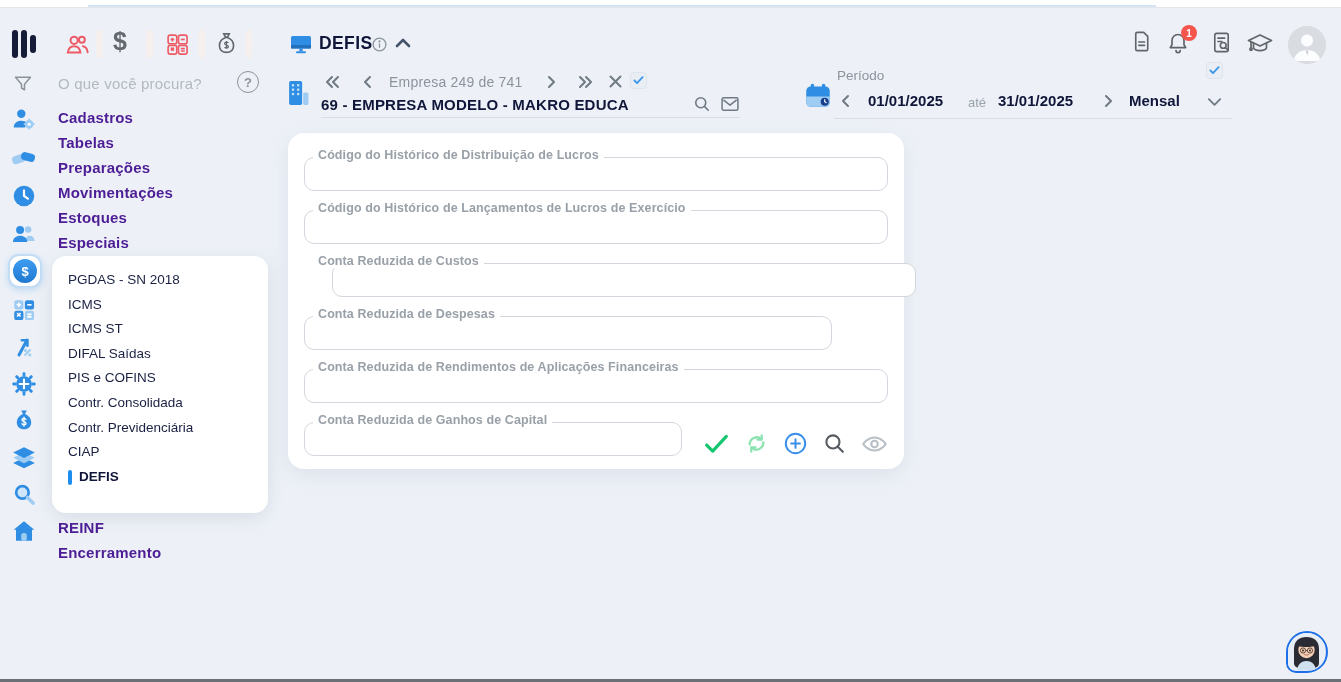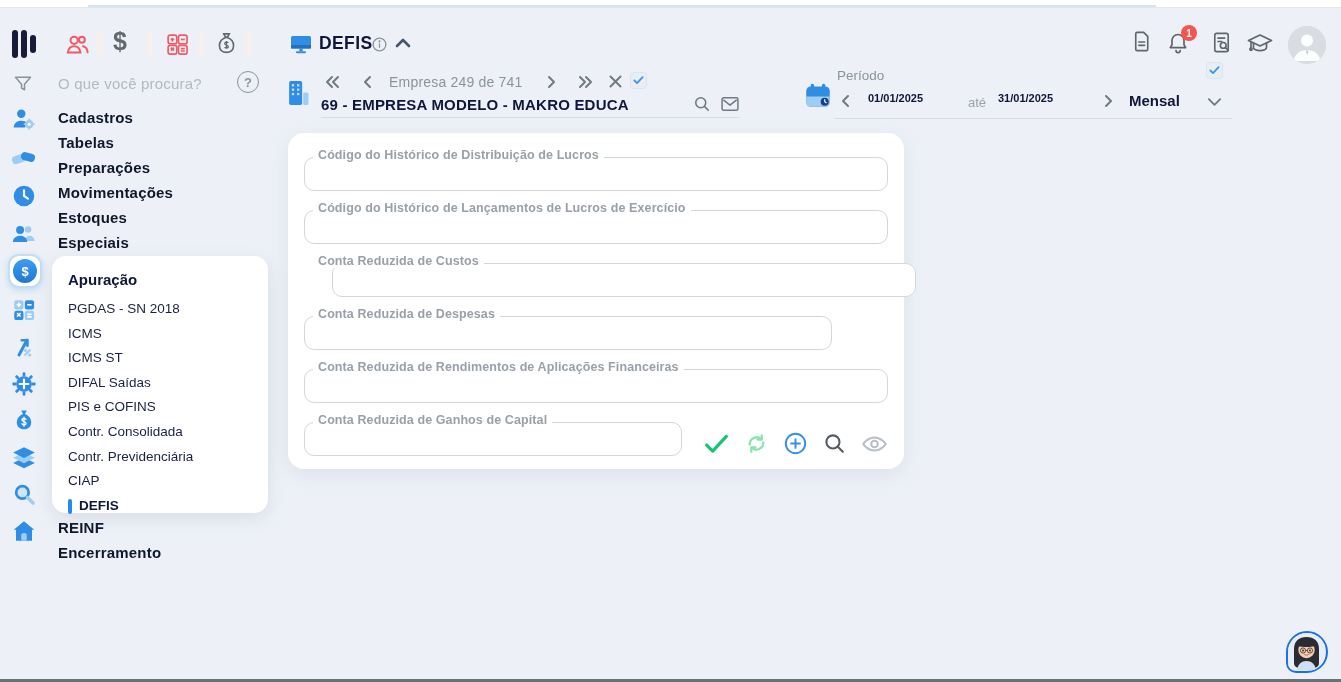--- a/index.html
+++ b/index.html
@@ -9,41 +9,41 @@
     font-family:"Liberation Sans",sans-serif;
     -webkit-font-smoothing:antialiased;
   }
   .abs{position:absolute;}
   
   .top-strip{position:absolute;top:0;left:0;right:0;height:7px;background:#fff;border-bottom:1px solid #e3e7eb;z-index:8;}
   .top-blue-line{position:absolute;top:5px;left:88px;width:1068px;height:2px;background:#d4e4f6;z-index:9;}
   .bottom-bar{position:absolute;bottom:0;left:0;right:0;height:3px;background:#6b7076;z-index:8;}
 
   
-  .nav-item{font-weight:bold;font-size:15px;color:#0f172a;line-height:25px;letter-spacing:.2px;cursor:pointer;white-space:nowrap;}
+  .nav-item{font-weight:bold;font-size:15px;color:#4c1d95;line-height:25px;letter-spacing:.2px;cursor:pointer;white-space:nowrap;}
   .submenu{
     position:absolute;left:52px;top:256px;width:216px;height:257px;background:#fff;
     border-radius:14px;box-shadow:0 5px 18px rgba(120,132,160,.18);padding:12px 0 0 16px;box-sizing:border-box;z-index:3;
   }
   .submenu-title{font-weight:bold;font-size:15px;color:#10163a;line-height:24px;margin-bottom:5px;}
   .sub-item{font-size:13.5px;color:#1a2142;line-height:24.6px;cursor:pointer;white-space:nowrap;position:relative;}
   .sub-item.selected{padding-left:11px;font-weight:bold;color:#10163a;}
   .sub-item.selected::before{content:"";position:absolute;left:0;top:5px;width:4px;height:15px;background:#1d8ef0;border-radius:2px;}
 
   .search-placeholder{font-size:15px;color:#b2b9c1;letter-spacing:.2px;}
 
   .sep{position:absolute;width:7px;height:28px;border-radius:4px;background:#f5efee;}
 
   
   .page-title{font-size:17.5px;font-weight:800;color:#10163a;letter-spacing:.4px;}
   .nav-counter{font-size:14px;color:#8b939c;letter-spacing:.2px;}
   .company-name{font-size:15px;font-weight:bold;color:#10163a;letter-spacing:.2px;white-space:nowrap;cursor:text;}
   .underline{position:absolute;height:1px;background:#d8dde2;}
   .period-label{font-size:13.5px;color:#8b939c;}
-  .date-val{font-size:11px;font-weight:bold;color:#10163a;cursor:text;}
+  .date-val{font-size:15px;font-weight:bold;color:#10163a;cursor:text;}
   .until{font-size:13px;color:#9aa2ab;}
   .mode{font-size:15px;font-weight:bold;color:#10163a;cursor:pointer;}
 
   .checkbox{width:17px;height:17px;border-radius:4px;background:#e9eef5;border:1px solid #dde4ec;box-sizing:border-box;display:flex;align-items:center;justify-content:center;cursor:pointer;}
 
   .badge{position:absolute;top:-5px;right:-7px;min-width:16px;height:16px;border-radius:8px;background:#f4564e;color:#fff;
     font-size:10px;font-weight:bold;display:flex;align-items:center;justify-content:center;padding:0 3px;box-sizing:border-box;}
 
   .avatar{width:38px;height:38px;border-radius:50%;background:#d9dde2;overflow:hidden;cursor:pointer;}
 
@@ -244,21 +244,20 @@
 <div class="abs" style="left:58px;top:105px;">
   <div class="nav-item">Cadastros</div>
   <div class="nav-item">Tabelas</div>
   <div class="nav-item">Preparações</div>
   <div class="nav-item">Movimentações</div>
   <div class="nav-item">Estoques</div>
   <div class="nav-item">Especiais</div>
 </div>
 
 <div class="submenu">
-  <div class="submenu-title">Apuração</div>
   <div class="sub-item">PGDAS - SN 2018</div>
   <div class="sub-item">ICMS</div>
   <div class="sub-item">ICMS ST</div>
   <div class="sub-item">DIFAL Saídas</div>
   <div class="sub-item">PIS e COFINS</div>
   <div class="sub-item">Contr. Consolidada</div>
   <div class="sub-item">Contr. Previdenciária</div>
   <div class="sub-item">CIAP</div>
   <div class="sub-item selected">DEFIS</div>
 </div>

